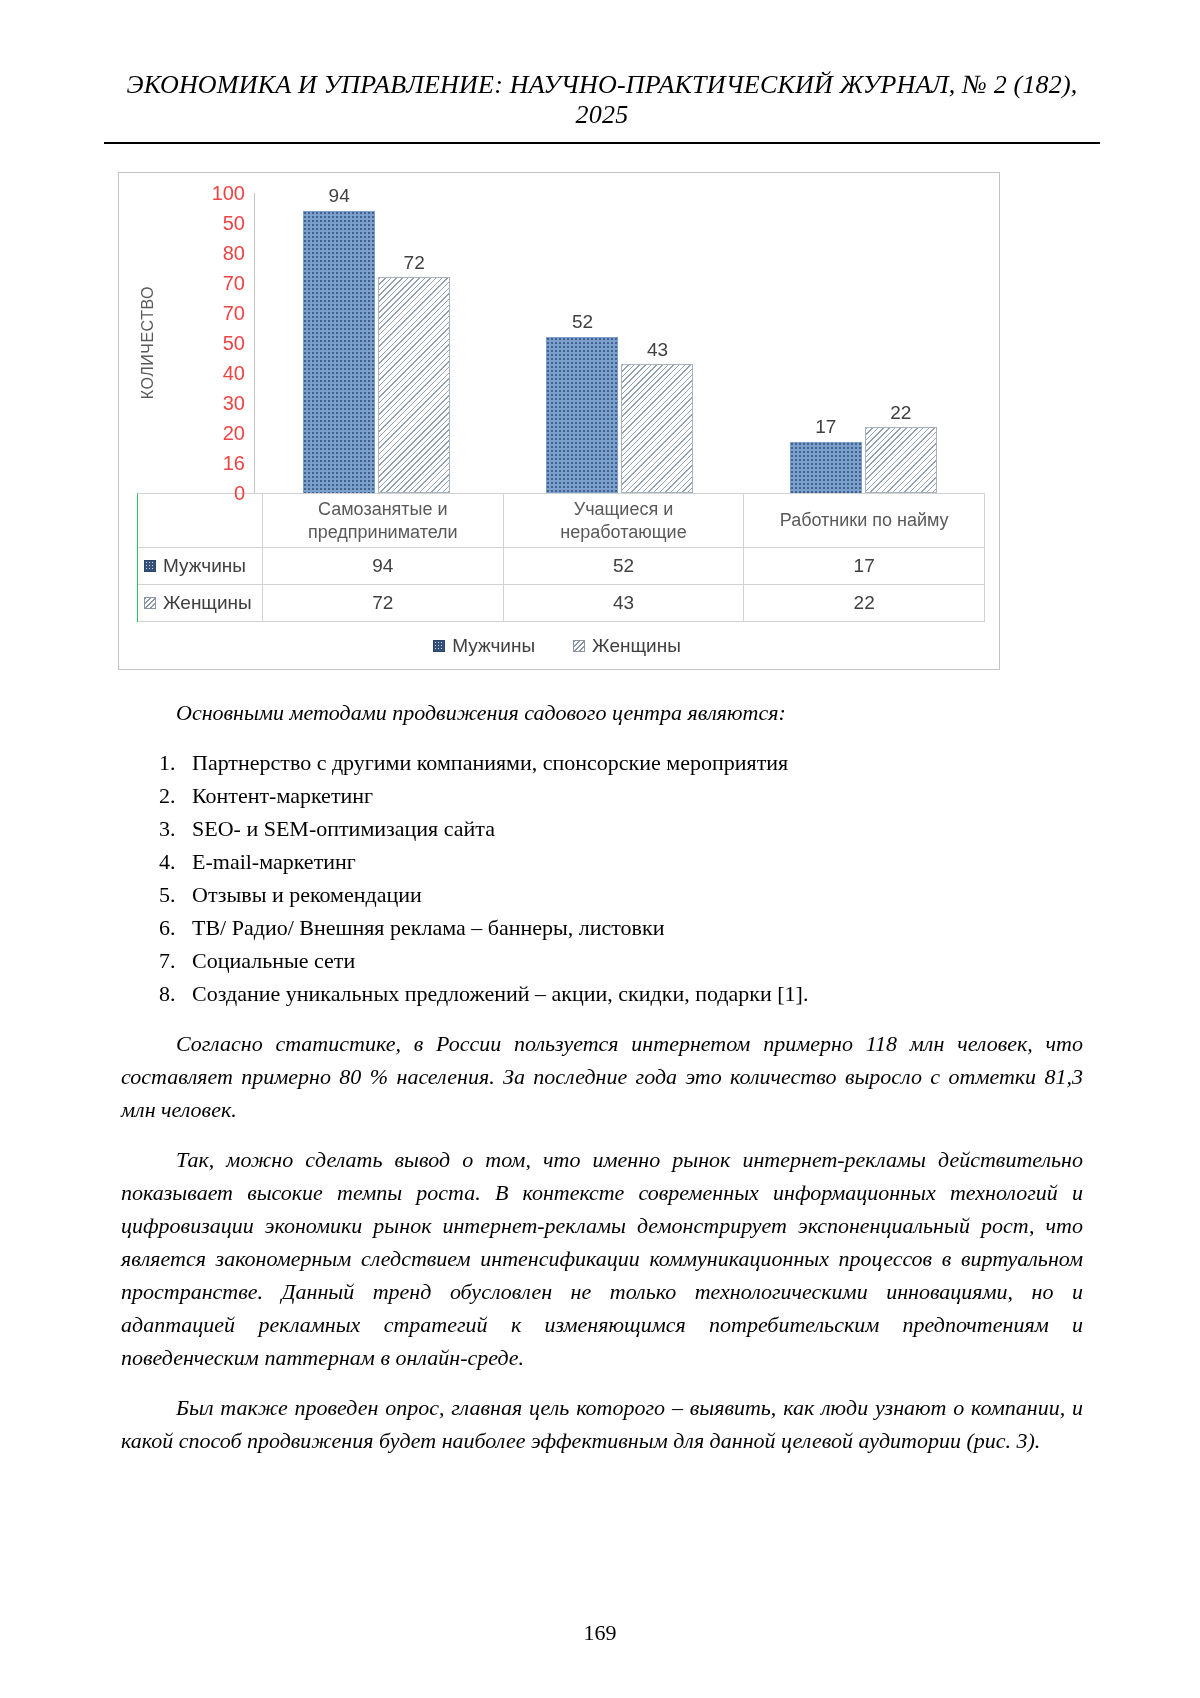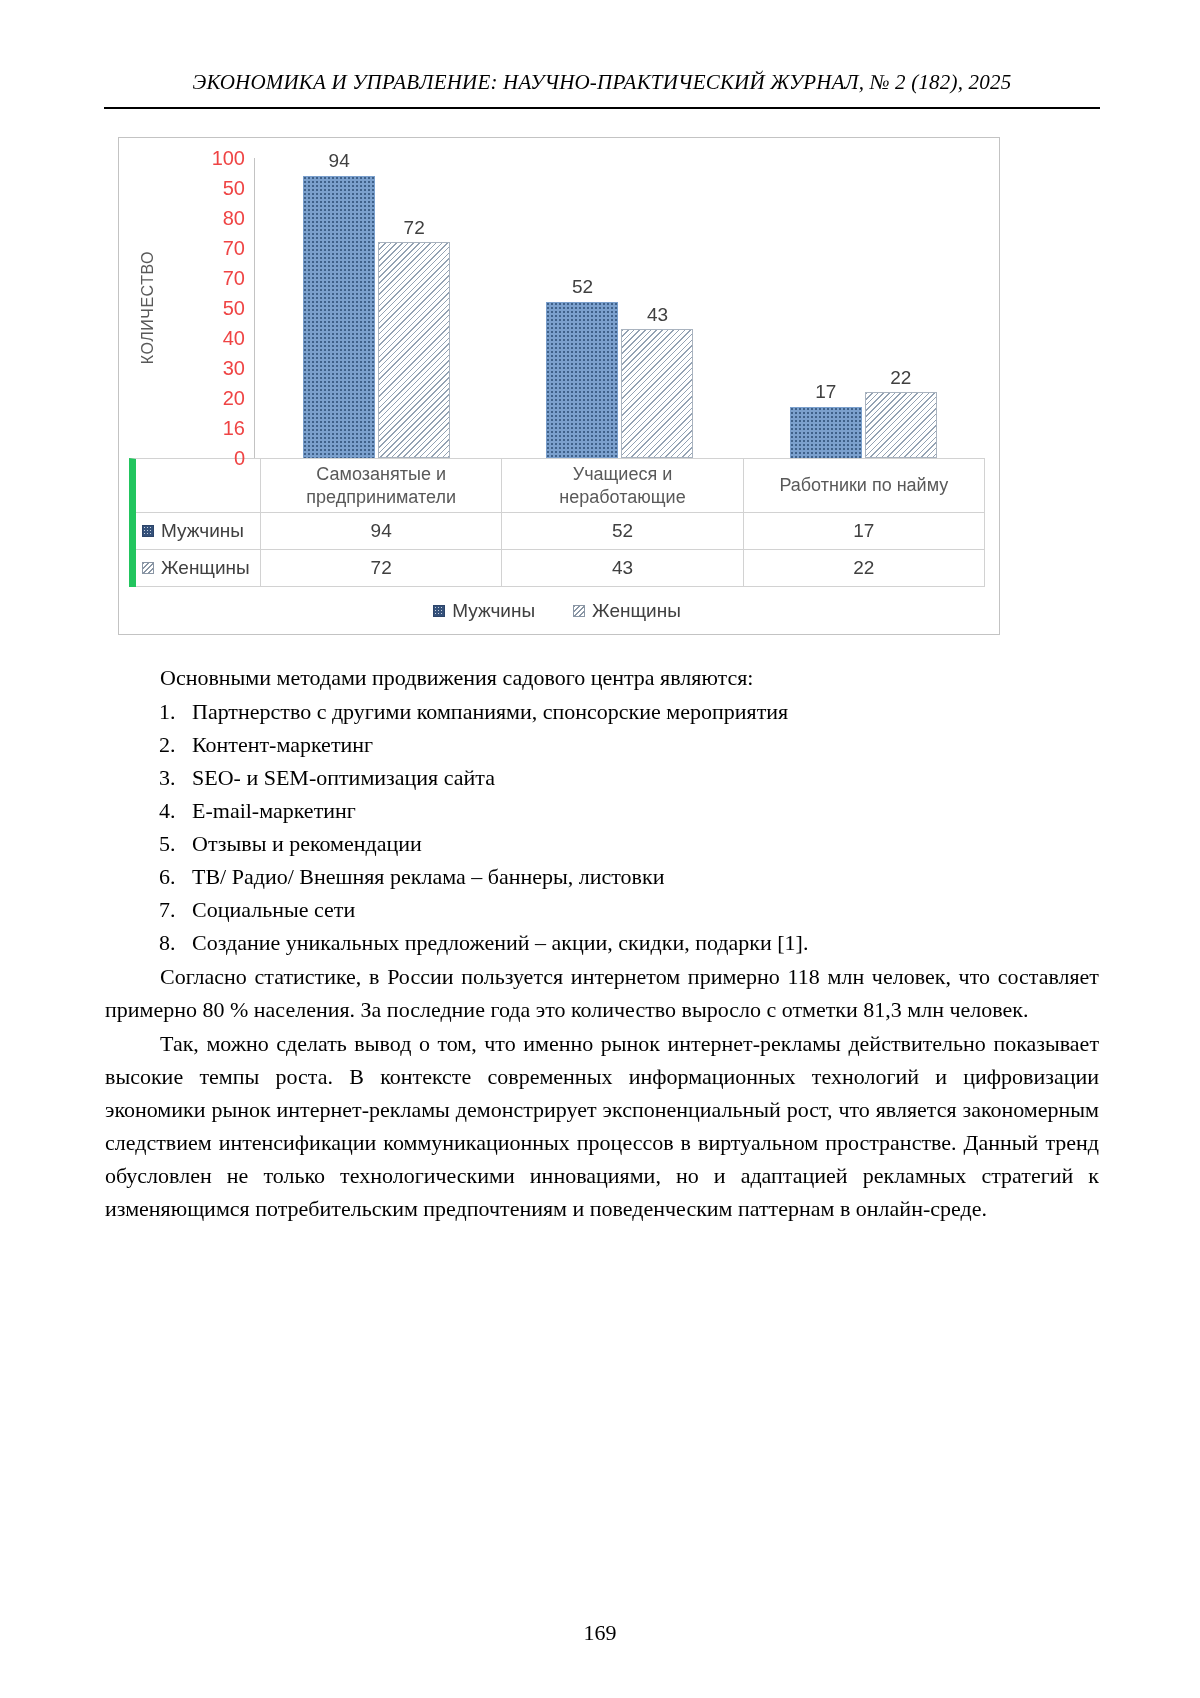--- a/index.html
+++ b/index.html
@@ -10,21 +10,21 @@
     position: relative;
     font-family: "Liberation Serif", serif;
     color: #000;
   }
   .page { padding: 70px 100px 0 104px; }
 
   
   .journal-header {
     text-align: center;
     font-style: italic;
-    font-size: 21px;
+    font-size: 26px;
     letter-spacing: 0.2px;
     padding-bottom: 12px;
     border-bottom: 2px solid #000;
   }
 
   
   .chart-box {
     width: 882px;
     margin: 28px 0 0 14px;
     border: 1px solid #c3c3c3;
@@ -74,22 +74,23 @@
   }
   .bar-label {
     position: absolute; top: -26px; left: 50%;
     transform: translateX(-50%);
     font-size: 19px; color: #404040; white-space: nowrap;
   }
 
   .chart-table {
     display: grid;
     grid-template-columns: 125px 1fr 1fr 1fr;
-    border-left: 7px solid #22c55e;
+    border-left: 1px solid #22c55e;
     border-top: 1px solid #d2d2d2;
+    margin-left: 8px;
   }
   .ct-cell {
     border-right: 1px solid #d2d2d2;
     border-bottom: 1px solid #d2d2d2;
     display: flex; align-items: center;
   }
   .ct-head {
     justify-content: center; text-align: center;
     font-size: 18px; color: #595959;
     min-height: 50px; padding: 4px 8px; line-height: 1.25;
@@ -128,21 +129,21 @@
   
   .figure-caption {
     text-align: center; font-style: italic;
     font-size: 22px; margin-top: 18px;
   }
   .body-text {
     margin-top: 26px;
     font-size: 22px; line-height: 1.5;
     text-align: justify;
   }
-  .para { margin: 1px; text-indent: 55px; }
+  .para { margin: 17px; text-indent: 55px; font-style: italic; }
   .list-item { display: flex; margin-left: 55px; }
   .list-item .num { width: 33px; flex: none; }
   .list-item .txt { flex: 1; }
 
   .page-number {
     position: absolute; left: 0; right: 0; bottom: 52px;
     text-align: center; font-size: 22px;
   }
 </style>
 </head>
@@ -250,18 +251,19 @@
           <span class="txt">Социальные сети</span>
         </div>
         <div class="list-item">
           <span class="num">8.</span>
           <span class="txt">Создание уникальных предложений – акции, скидки, подарки [1].</span>
         </div>
       </div>
     <div>
         <p class="para">Согласно статистике, в России пользуется интернетом примерно 118 млн человек, что составляет примерно 80 % населения. За последние года это количество выросло с отметки 81,3 млн человек.</p>
         <p class="para">Так, можно сделать вывод о том, что именно рынок интернет-рекламы действительно показывает высокие темпы роста. В контексте современных информационных технологий и цифровизации экономики рынок интернет-рекламы демонстрирует экспоненциальный рост, что является закономерным следствием интенсификации коммуникационных процессов в виртуальном пространстве. Данный тренд обусловлен не только технологическими инновациями, но и адаптацией рекламных стратегий к изменяющимся потребительским предпочтениям и поведенческим паттернам в онлайн-среде.</p>
+        <p class="para">Был также проведен опрос, главная цель которого – выявить, как люди узнают о компании, и какой способ продвижения будет наиболее эффективным для данной целевой аудитории (рис. 3).</p>
       </div>
   </div>
 
 </div>
 
 <div class="page-number">169</div>
 
 </body></html>

